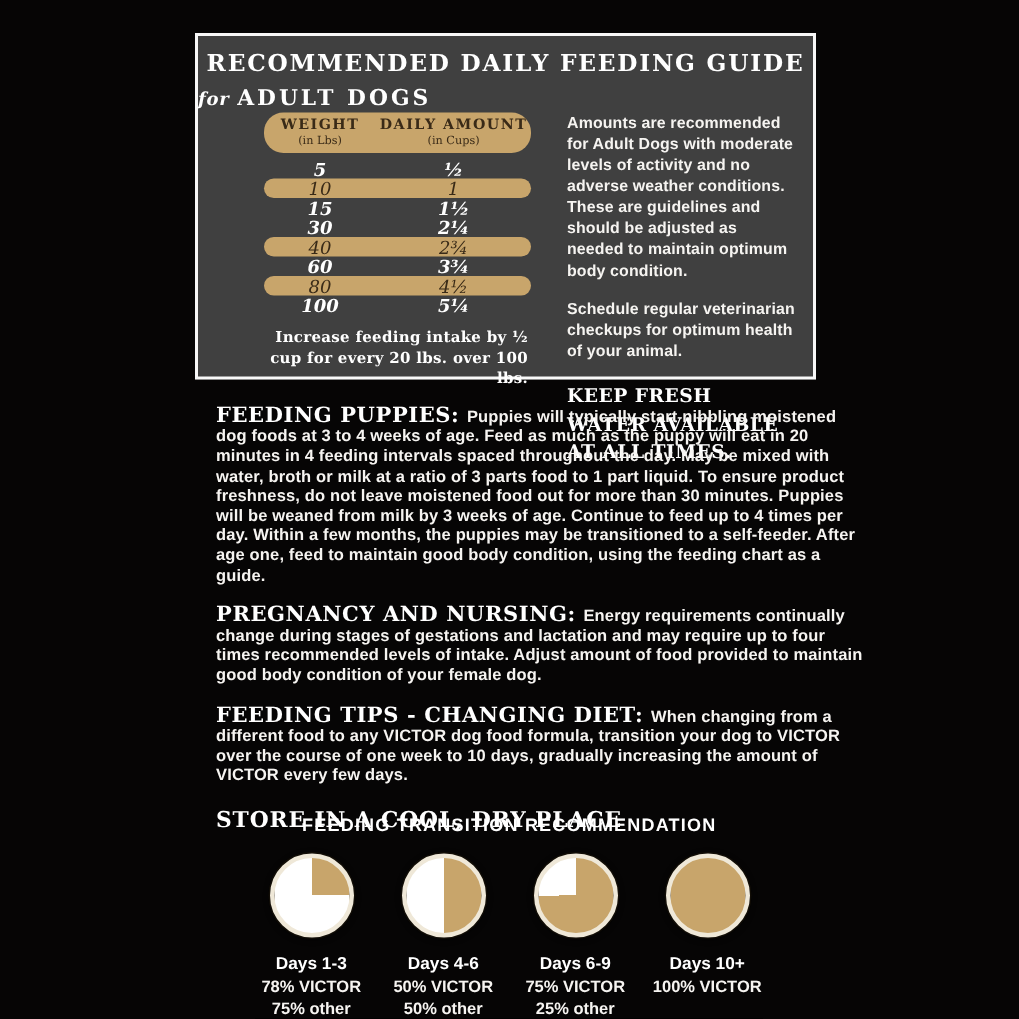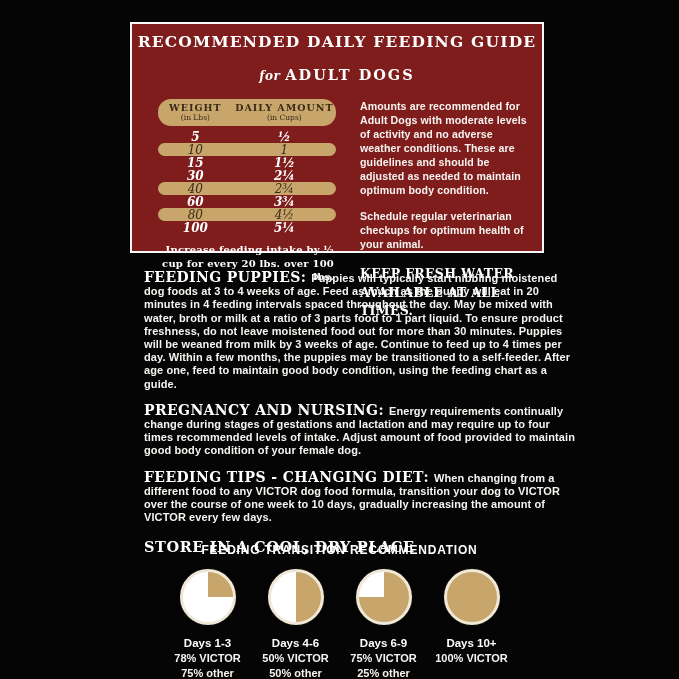--- a/index.html
+++ b/index.html
@@ -11,52 +11,51 @@
     font-family:"Liberation Sans", sans-serif;
     color:#f5f3f0;
   }
 
   
   .guide-box{
     position:absolute;left:130px;top:22px;
     width:414px;height:231px;
     border:2px solid #f8f8f8;
     box-sizing:border-box;
-    background:#7f1d1d;
+    background:#404040;
   }
   .guide-title{
     margin-top:8px;
     text-align:center;
     font-family:"DejaVu Serif", serif;
     font-weight:bold;
     font-size:15.5px;
     letter-spacing:1.2px;
     color:#ffffff;
   }
   .guide-subtitle{
-    text-align:center;
-    margin-top:14px;
+    margin-top:4px;
     color:#ffffff;
     font-family:"DejaVu Serif", serif;
   }
   .guide-subtitle .for{
     font-style:italic;
     font-size:12px;
     font-weight:bold;
     letter-spacing:0.5px;
   }
   .guide-subtitle .main{
     font-weight:bold;
     font-size:14.5px;
     letter-spacing:2px;
   }
   .guide-content{
     display:flex;
-    margin-top:15px;
-    padding-left:26px;
+    margin-top:1px;
+    padding-left:44px;
     padding-right:12px;
   }
   .table-col{width:178px;flex:none;}
   .info-col{flex:1;padding-left:24px;}
 
   
   .tbl-header{
     background:var(--tan);
     border-radius:13px;
     display:flex;

